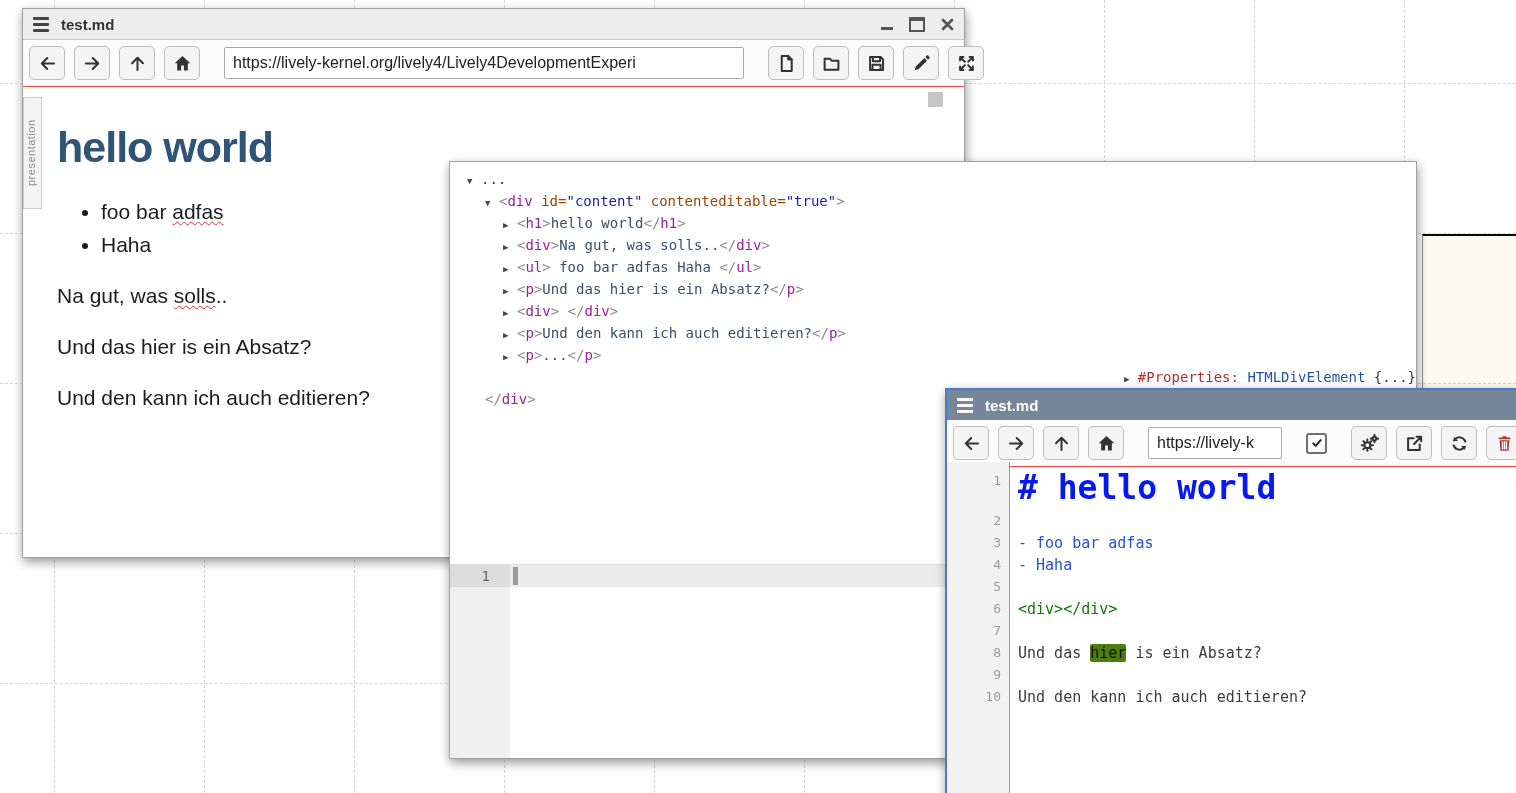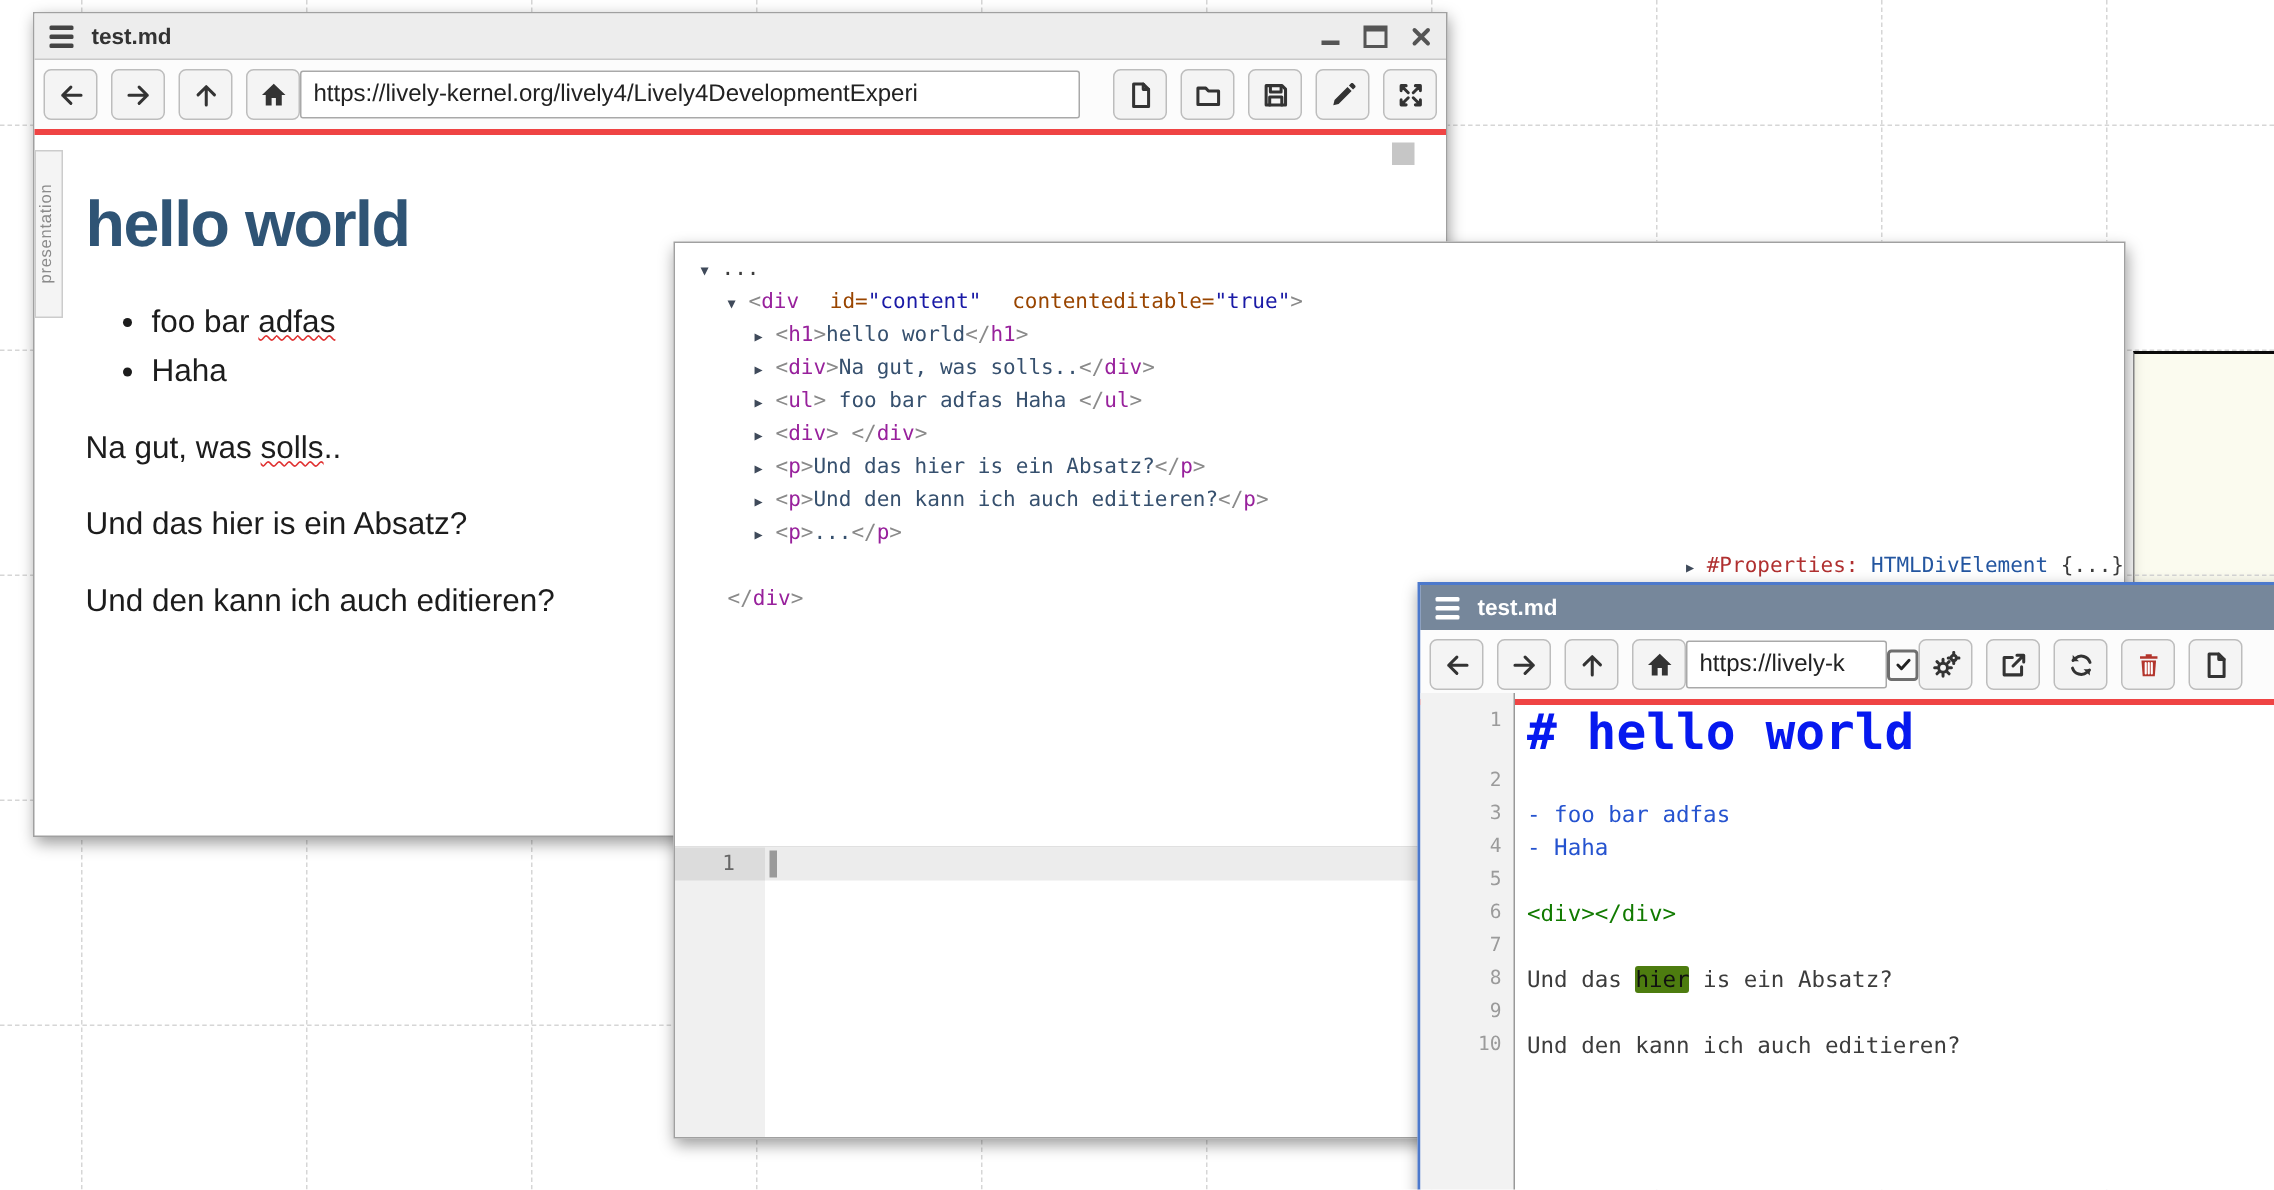--- a/index.html
+++ b/index.html
@@ -30,22 +30,22 @@
   .titlebar.active .title{color:#fff;}
   .burger{display:inline-flex;flex-direction:column;gap:3px;cursor:pointer;background:none;border:none;padding:0;}
   .burger i{display:block;width:16px;height:3px;background:#444;border-radius:1px;}
   .titlebar.active .burger i{background:#fff;}
   .win-controls{margin-left:auto;display:flex;gap:16px;align-items:center;}
   .wc{background:none;border:none;padding:0;display:flex;align-items:center;cursor:pointer;}
   .min-glyph{display:block;width:12px;height:3px;background:#555;margin-top:9px;}
   .max-glyph{display:block;width:12px;height:9px;border:2px solid #555;border-top:4px solid #555;}
   .x-glyph{stroke:#555;stroke-width:2.6;stroke-linecap:round;}
 
-  .toolbar{display:flex;align-items:center;padding:3px 6px;gap:0;background:#fcfcfc;
-    border-bottom:4px solid #ef4444;height:40px;}
+  .toolbar{display:flex;align-items:center;padding:3px 6px;gap:24px;background:#fcfcfc;
+    border-bottom:1px solid #ef4444;height:40px;}
   .tb-group{display:flex;align-items:center;gap:9px;}
   .tb-btn{width:36px;height:34px;background:#f4f4f4;border:1px solid #bdbdbd;border-radius:5px;
     display:flex;align-items:center;justify-content:center;padding:0;cursor:pointer;flex:none;}
   .url-input{height:30px;line-height:30px;border:1px solid #a9a9a9;border-radius:2px;
     font-size:16px;color:#222;padding:0 8px;background:#fff;white-space:nowrap;overflow:hidden;flex:none;}
   .checkbox{width:17px;height:17px;border:2px solid #6e6e6e;border-radius:3px;background:#fafafa;
     display:flex;align-items:center;justify-content:center;flex:none;cursor:pointer;}
   .checkbox svg{stroke:#222;stroke-width:2.6;fill:none;stroke-linecap:round;stroke-linejoin:round;}
 
   .ic{stroke:#333;fill:none;stroke-width:1.7;stroke-linecap:round;stroke-linejoin:round;}
@@ -63,21 +63,21 @@
   .md-content li{margin-bottom:9px;}
   .md-content p{margin:27px 0 0 34px;font-size:21px;color:#1c1c1c;}
   .sp{text-decoration:underline;text-decoration-style:wavy;text-decoration-color:#e03131;
     text-decoration-thickness:1px;text-underline-offset:2px;}
   .scroll-thumb{position:absolute;top:5px;right:21px;width:15px;height:15px;background:#c6c6c6;}
 
   
   .insp-tree{padding-top:6px;font-family:"DejaVu Sans Mono",monospace;font-size:14px;}
   .tree-line{height:22px;line-height:22px;white-space:pre;}
   .tree-line .arrow{display:inline-block;width:14px;font-size:9px;color:#3f4a5a;}
-  .tk-p{color:#8a8a8a;} .tk-tag{color:#98219c;} .tk-attr{color:#994500;margin-left:12px;}
+  .tk-p{color:#8a8a8a;} .tk-tag{color:#98219c;} .tk-attr{color:#994500;}
   .tk-val{color:#1a1aa6;} .tk-txt{color:#36506e;} .tk-pk{color:#b03030;}
   .tk-pv{color:#2456a0;} .tk-plain{color:#3c3c3c;}
   .insp-editor{position:absolute;left:0;right:0;top:402px;bottom:0;background:#fff;
     border-top:1px solid #e0e0e0;font-family:"DejaVu Sans Mono",monospace;}
   .insp-editor .gutter-bg{position:absolute;left:0;top:0;bottom:0;width:60px;background:#f0f0f0;}
   .insp-row{position:relative;display:flex;height:22px;line-height:22px;}
   .insp-row.active .lnc{background:#dcdcdc;}
   .insp-row.active .cdc{background:#ececec;}
   .insp-row .lnc{width:40px;padding-right:20px;text-align:right;color:#666;font-size:14px;flex:none;}
   .insp-row .cdc{flex:1;display:flex;align-items:center;}
@@ -215,22 +215,22 @@
     </div>
   </section>
 
   <section class="window" id="win-inspector">
     <div class="insp-tree" id="insp-tree">
         <div class="tree-line" style="padding-left: 17px;"><span class="arrow">▼</span><span class="tk-plain">...</span></div>
         <div class="tree-line" style="padding-left: 35px;"><span class="arrow">▼</span><span class="tk-p">&lt;</span><span class="tk-tag">div</span><span class="tk-p"> </span><span class="tk-attr">id=</span><span class="tk-val">"content"</span><span class="tk-p"> </span><span class="tk-attr">contenteditable=</span><span class="tk-val">"true"</span><span class="tk-p">&gt;</span></div>
         <div class="tree-line" style="padding-left: 53px;"><span class="arrow">▶</span><span class="tk-p">&lt;</span><span class="tk-tag">h1</span><span class="tk-p">&gt;</span><span class="tk-txt">hello world</span><span class="tk-p">&lt;/</span><span class="tk-tag">h1</span><span class="tk-p">&gt;</span></div>
         <div class="tree-line" style="padding-left: 53px;"><span class="arrow">▶</span><span class="tk-p">&lt;</span><span class="tk-tag">div</span><span class="tk-p">&gt;</span><span class="tk-txt">Na gut, was solls..</span><span class="tk-p">&lt;/</span><span class="tk-tag">div</span><span class="tk-p">&gt;</span></div>
         <div class="tree-line" style="padding-left: 53px;"><span class="arrow">▶</span><span class="tk-p">&lt;</span><span class="tk-tag">ul</span><span class="tk-p">&gt;</span><span class="tk-txt"> foo bar adfas Haha </span><span class="tk-p">&lt;/</span><span class="tk-tag">ul</span><span class="tk-p">&gt;</span></div>
+        <div class="tree-line" style="padding-left: 53px;"><span class="arrow">▶</span><span class="tk-p">&lt;</span><span class="tk-tag">p</span><span class="tk-p">&gt;</span><span class="tk-txt">Und das hier is ein Absatz?</span><span class="tk-p">&lt;/</span><span class="tk-tag">p</span><span class="tk-p">&gt;</span></div>
         <div class="tree-line" style="padding-left: 53px;"><span class="arrow">▶</span><span class="tk-p">&lt;</span><span class="tk-tag">div</span><span class="tk-p">&gt;</span><span class="tk-txt"> </span><span class="tk-p">&lt;/</span><span class="tk-tag">div</span><span class="tk-p">&gt;</span></div>
-        <div class="tree-line" style="padding-left: 53px;"><span class="arrow">▶</span><span class="tk-p">&lt;</span><span class="tk-tag">p</span><span class="tk-p">&gt;</span><span class="tk-txt">Und das hier is ein Absatz?</span><span class="tk-p">&lt;/</span><span class="tk-tag">p</span><span class="tk-p">&gt;</span></div>
         <div class="tree-line" style="padding-left: 53px;"><span class="arrow">▶</span><span class="tk-p">&lt;</span><span class="tk-tag">p</span><span class="tk-p">&gt;</span><span class="tk-txt">Und den kann ich auch editieren?</span><span class="tk-p">&lt;/</span><span class="tk-tag">p</span><span class="tk-p">&gt;</span></div>
         <div class="tree-line" style="padding-left: 53px;"><span class="arrow">▶</span><span class="tk-p">&lt;</span><span class="tk-tag">p</span><span class="tk-p">&gt;</span><span class="tk-txt">...</span><span class="tk-p">&lt;/</span><span class="tk-tag">p</span><span class="tk-p">&gt;</span></div>
         <div class="tree-line" style="padding-left: 53px; text-align: right;"><span class="arrow">▶</span><span class="tk-pk"> #Properties:</span><span class="tk-plain"> </span><span class="tk-pv">HTMLDivElement</span><span class="tk-plain"> {...}</span></div>
         <div class="tree-line" style="padding-left: 35px;"><span class="tk-p">&lt;/</span><span class="tk-tag">div</span><span class="tk-p">&gt;</span></div>
       </div>
     <div class="insp-editor">
       <div class="gutter-bg"></div>
       <div class="insp-row active">
         <span class="lnc">1</span>
         <span class="cdc">

